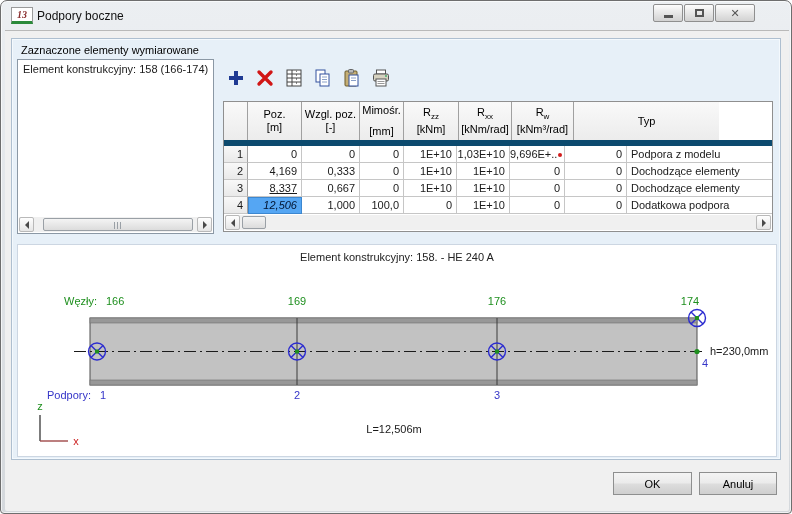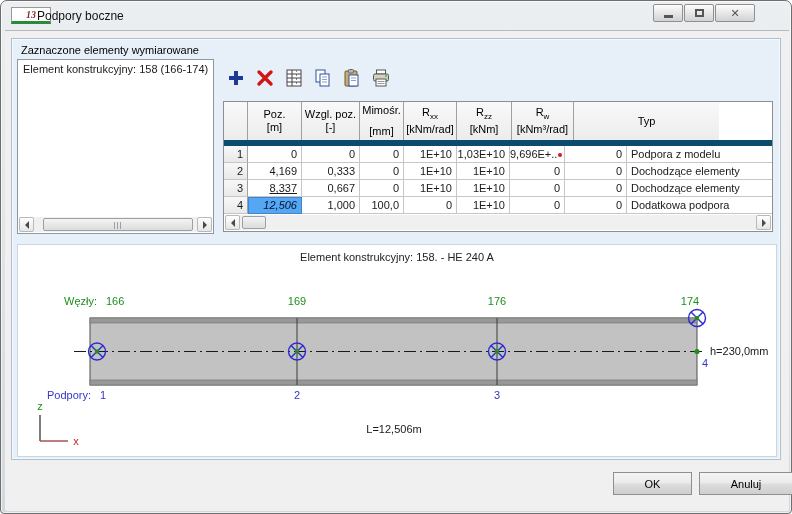--- a/index.html
+++ b/index.html
@@ -12,21 +12,21 @@
   }
   .window {
     position: absolute; left: 0; top: 0; width: 792px; height: 514px;
     border: 1px solid #6e6e6e;
     border-radius: 7px 7px 4px 4px;
     background: linear-gradient(#eceff2, #d4d8dc);
     box-shadow: inset 0 0 0 1px rgba(255,255,255,.65);
   }
   .titlebar { position: absolute; left: 0; top: 0; width: 100%; height: 29px; }
   .module-icon {
-    position: absolute; left: 10px; top: 6px; width: 40px; height: 17px;
+    position: absolute; left: 10px; top: 6px; width: 22px; height: 17px;
     background: #ffffff; border: 1px solid #9a9a9a;
     font: italic bold 10px "Liberation Serif", serif; color: #8a2f2f;
     text-align: center; line-height: 13px;
     border-bottom: 3px solid #2b8a3a;
   }
   .title-text { position: absolute; left: 36px; top: 8px; font-size: 12px; color: #111; }
   .win-controls { position: absolute; right: 36px; top: 3px; display: flex; gap: 1px; }
   .wbtn {
     width: 30px; height: 18px; border: 1px solid #8f8f8f; border-radius: 2px;
     background: linear-gradient(#fdfdfd, #e9e9e9 45%, #d2d2d2);
@@ -128,21 +128,21 @@
   .t-red   { fill: #cc2222; }
   .t-black { fill: #1a1a1a; }
   
   .btn {
     position: absolute; height: 23px; border: 1px solid #8e8f8f; border-radius: 0;
     background: linear-gradient(#f4f4f4, #ebebeb 48%, #dddddd 52%, #cfcfcf);
     font-family: "Liberation Sans", sans-serif; font-size: 11px; color: #000;
     text-align: center;
   }
   .btn-ok { left: 608px; top: 441px; width: 79px; }
-  .btn-cancel { left: 694px; top: 441px; width: 94px; }
+  .btn-cancel { left: 694px; top: 441px; width: 78px; }
 </style>
 </head>
 <body>
 
 <div class="window">
   <div class="titlebar">
     <div class="module-icon">13</div>
     <div class="title-text">Podpory boczne</div>
     <div class="win-controls">
       <div class="wbtn">
@@ -238,27 +238,27 @@
             <div>[m]</div>
           </div>
           <div class="hcell" style="width: 58px;">
             <div>Wzgl. poz.</div>
             <div>[-]</div>
           </div>
           <div class="hcell" style="width: 44px; gap: 8px;">
             <div>Mimośr.</div>
             <div>[mm]</div>
           </div>
+          <div class="hcell" style="width: 55px;">
+            <div>R<sub>zz</sub></div>
+            <div>[kNm]</div>
+          </div>
           <div class="hcell" style="width: 53px;">
             <div>R<sub>xx</sub></div>
             <div>[kNm/rad]</div>
-          </div>
-          <div class="hcell" style="width: 55px;">
-            <div>R<sub>zz</sub></div>
-            <div>[kNm]</div>
           </div>
           <div class="hcell" style="width: 62px;">
             <div>R<sub>w</sub></div>
             <div>[kNm³/rad]</div>
           </div>
           <div class="hcell" style="width: 145px;">
             <div>Typ</div>
           </div>
         </div>
       <div id="grid-body">

